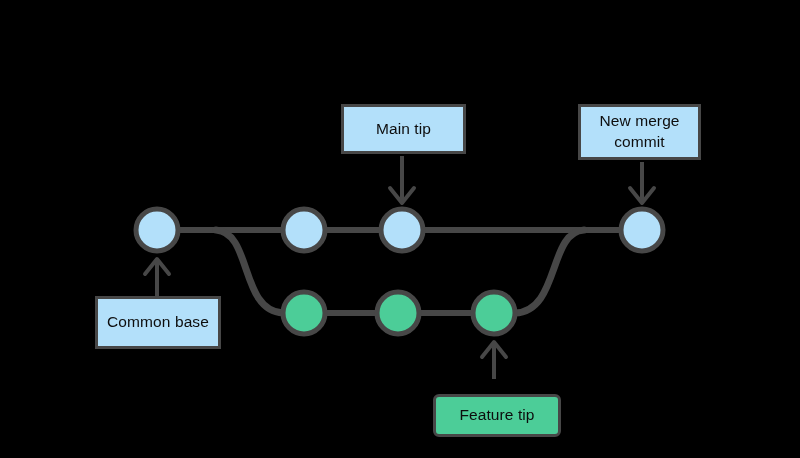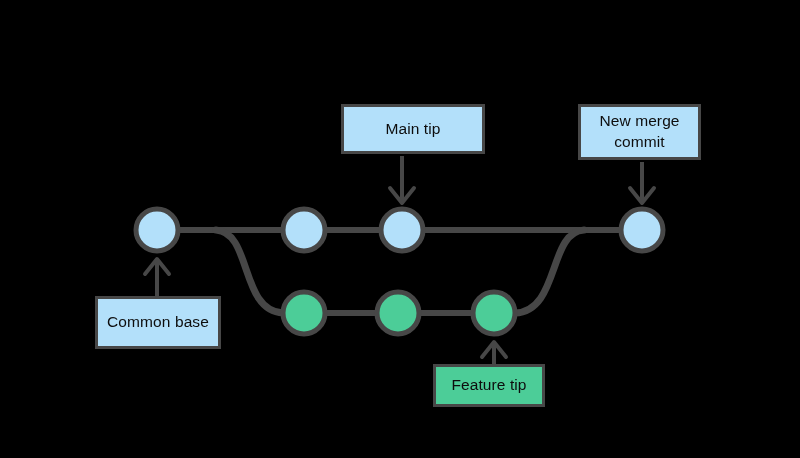--- a/index.html
+++ b/index.html
@@ -32,23 +32,23 @@
     text-align: center;
     color: #0d0d0d;
     font-size: 15.5px;
     line-height: 1.35;
     letter-spacing: 0.1px;
   }
   .box-blue { background: #b3e0fa; }
   .box-green { background: #4ccd98; }
 
   #box-common-base { left: 95px;  top: 296px; width: 126px; height: 53px; }
-  #box-main-tip    { left: 341px; top: 104px; width: 144px; height: 50px; }
+  #box-main-tip    { left: 341px; top: 104px; width: 125px; height: 50px; }
   #box-new-merge   { left: 578px; top: 104px; width: 123px; height: 56px; text-align: center; }
-  #box-feature-tip { left: 433px; top: 364px; width: 112px; height: 43px; }
+  #box-feature-tip { left: 433px; top: 394px; width: 128px; height: 43px; border-radius: 6px; }
 </style>
 </head>
 <body>
 
 <div id="stage">
 
   <svg id="graph" viewBox="0 0 800 458">
 
     <g>
 

